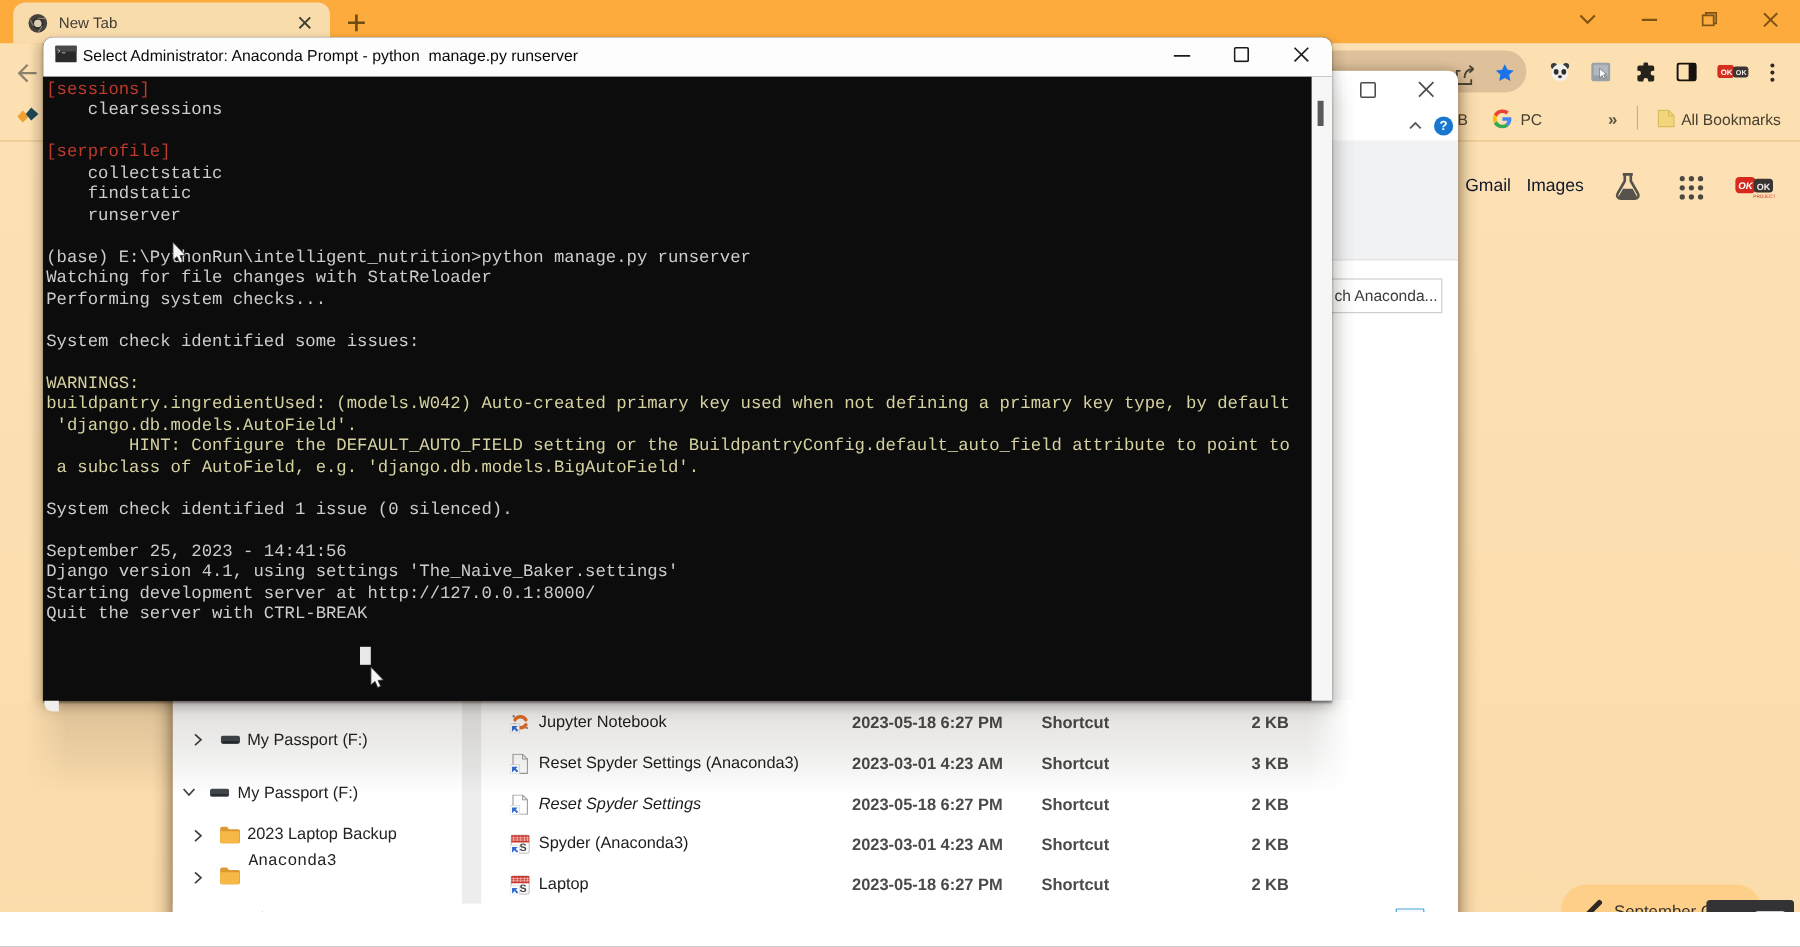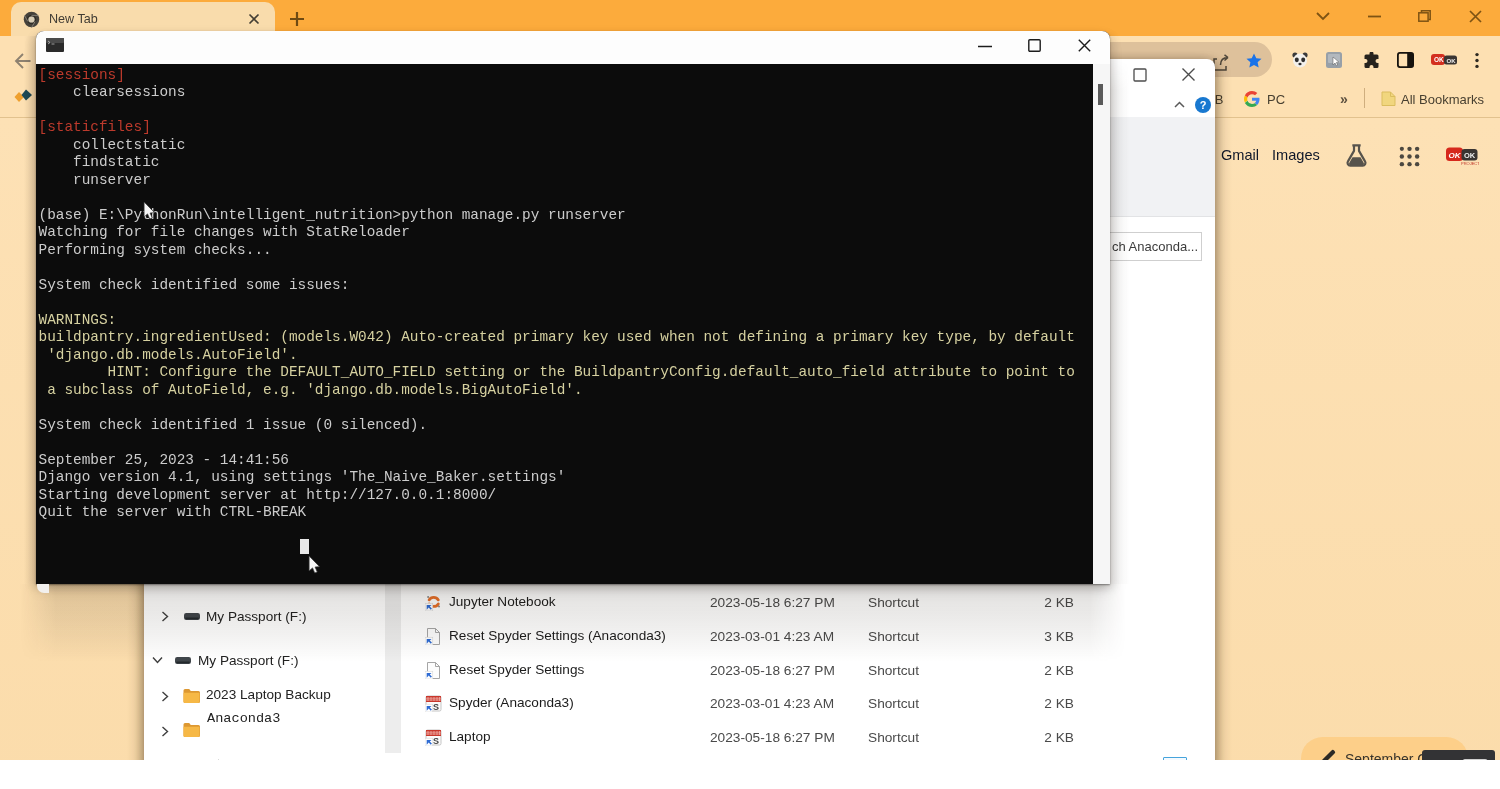--- a/index.html
+++ b/index.html
@@ -25,21 +25,21 @@
   #botshadow{left:120px;top:783px;width:1380px;height:6px;background:linear-gradient(rgba(92,64,28,.02),rgba(82,58,28,.14));}
   
   #explorer{left:144px;top:59px;width:1071px;height:722px;background:#fff;border-radius:8px;
             box-shadow:0 3px 8px rgba(50,32,10,.25), 0 8px 18px rgba(50,32,10,.18), -5px 3px 12px rgba(50,32,10,.18), 5px 3px 12px rgba(50,32,10,.18);}
   .exp-abs{position:absolute;}
   #ribbon{left:0;top:58px;width:1071px;height:99px;background:#f1f2f4;border-bottom:1px solid #e2e3e5;}
   #searchbox{left:965px;top:173px;width:93px;height:29px;background:#fff;border:1px solid #cfcfcf;box-sizing:border-box;}
   #searchtext{left:968px;top:180px;font-size:13px;color:#3c3c3c;}
   .tree-text{font-size:13.6px;color:#222;}
   .file-text{font-size:13.6px;color:#1c1c1c;}
-  .col-text{font-size:13.7px;color:#4a4a4a;}
+  .col-text{font-size:13.7px;color:#4a4a4a;font-weight:bold;}
   #statusbar{left:0;top:694px;width:1071px;height:27px;background:#fff;font-size:14px;color:#3a3a3a;}
   #navscroll{left:241px;top:500px;width:16px;height:198px;background:#ededed;}
   
   #terminal{left:36px;top:31px;width:1074px;height:553px;background:#0c0c0c;border-radius:8px 8px 0 0;
             box-shadow:0 1px 2px rgba(0,0,0,.42), 0 6px 14px rgba(25,16,5,.10), -4px 4px 9px rgba(25,16,5,.09), 4px 4px 9px rgba(25,16,5,.10);}
   #termtitle{left:0;top:0;width:1074px;height:33px;background:#fdfdfd;border-radius:8px 8px 0 0;}
   #termtitletext{left:33px;top:8px;font-size:13.2px;color:#0a0a0a;}
   #console{left:0;top:33px;width:1057px;height:520px;background:#0c0c0c;overflow:hidden;}
   #console pre{margin:0;padding:2.5px 0 0 2.5px;font-family:"Liberation Mono",monospace;font-size:14.4px;line-height:17.5px;color:#cccccc;}
   #console .r{color:#bd3a2c;}
@@ -273,21 +273,21 @@
     <div class="exp-abs file-text" style="left:305px;top:569px;">Reset Spyder Settings (Anaconda3)</div>
     <div class="exp-abs col-text" style="left:566px;top:570px;">2023-03-01 4:23 AM</div>
     <div class="exp-abs col-text" style="left:724px;top:570px;">Shortcut</div>
     <div class="exp-abs col-text" style="left:880px;top:570px;width:50px;text-align:right;">3 KB</div>
     <svg class="exp-abs" style="left:281px;top:603px" width="17" height="17" viewBox="0 0 17 17">
       <path d="M2.5 0.5 h8 l4 4 v12 h-12 Z" fill="#fdfdfd" stroke="#9c9c9c" stroke-width="0.9"></path>
         <path d="M10.5 0.5 v4 h4" fill="none" stroke="#9c9c9c" stroke-width="0.9"></path>
       <rect x="0" y="9.2" width="7.8" height="7.8" fill="#fff" stroke="#cfcfcf" stroke-width="0.5"></rect>
         <path d="M1.7 15.7 V10.9 H6.5 L4.8 12.5 L6.9 14.6 L5.8 15.7 L3.7 13.6 Z" fill="#2e6bd3"></path>
     </svg>
-    <div class="exp-abs file-text" style="left:305px;top:603px;">Reset Spyder Settings</div>
+    <div class="exp-abs file-text" style="left:305px;top:603px;font-style:italic;">Reset Spyder Settings</div>
     <div class="exp-abs col-text" style="left:566px;top:604px;">2023-05-18 6:27 PM</div>
     <div class="exp-abs col-text" style="left:724px;top:604px;">Shortcut</div>
     <div class="exp-abs col-text" style="left:880px;top:604px;width:50px;text-align:right;">2 KB</div>
     <svg class="exp-abs" style="left:281px;top:636px" width="17" height="17" viewBox="0 0 17 17">
       <rect x="1" y="1" width="15" height="15" rx="1.5" fill="#fbfbfb" stroke="#b8b8b8" stroke-width="0.8"></rect>
       <path d="M1 1 h15 v6 h-15 Z" fill="#c8372c"></path>
         <path d="M3 2 v4 M6 2 v4 M9 2 v4 M12 2 v4 M14.5 2 v4 M1 3.2 h15 M1 5 h15" stroke="#f3b9b3" stroke-width="0.7"></path>
       <text x="8" y="14.5" font-size="9" font-weight="bold" fill="#444" font-family="Liberation Sans">S</text>
       <rect x="0" y="9.2" width="7.8" height="7.8" fill="#fff" stroke="#cfcfcf" stroke-width="0.5"></rect>
         <path d="M1.7 15.7 V10.9 H6.5 L4.8 12.5 L6.9 14.6 L5.8 15.7 L3.7 13.6 Z" fill="#2e6bd3"></path>
@@ -325,34 +325,35 @@
   </div>
 
   <div class="abs" id="terminal">
     <div class="abs" id="termtitle"></div>
     <svg class="abs" style="left:10px;top:7px" width="18" height="14" viewBox="0 0 18 14">
         <rect x="0" y="0" width="18" height="14" rx="1" fill="#2a2a2a"></rect>
         <rect x="0" y="0" width="18" height="5" rx="1" fill="#4a4a4a"></rect>
         <path d="M2 3 l2 1.5 l-2 1.5" fill="none" stroke="#bbb" stroke-width="0.8"></path>
         <path d="M5.5 6 h3" stroke="#bbb" stroke-width="0.8"></path>
       </svg>
+    <div class="abs" id="termtitletext">Select Administrator: Anaconda Prompt - python&nbsp; manage.py runserver</div>
     <svg class="abs" style="left:942px;top:14px" width="14" height="3" viewBox="0 0 14 3">
         <path d="M0 1.5 h14" stroke="#1c1c1c" stroke-width="1.5"></path>
       </svg>
     <svg class="abs" style="left:992px;top:8px" width="13" height="13" viewBox="0 0 13 13">
         <rect x="0.8" y="0.8" width="11.4" height="11.4" rx="1" fill="none" stroke="#1c1c1c" stroke-width="1.4"></rect>
       </svg>
     <svg class="abs" style="left:1042px;top:8px" width="13" height="13" viewBox="0 0 13 13">
         <path d="M0.8 0.8 L12.2 12.2 M12.2 0.8 L0.8 12.2" stroke="#1c1c1c" stroke-width="1.4"></path>
       </svg>
     <div class="abs" id="console">
         <pre><span class="r">[sessions]</span>
     clearsessions
 
-<span class="r">[staticfiles]</span>
+<span class="r">[serprofile]</span>
     collectstatic
     findstatic
     runserver
 
 (base) E:\PythonRun\intelligent_nutrition&gt;python manage.py runserver
 Watching for file changes with StatReloader
 Performing system checks...
 
 System check identified some issues:
 

